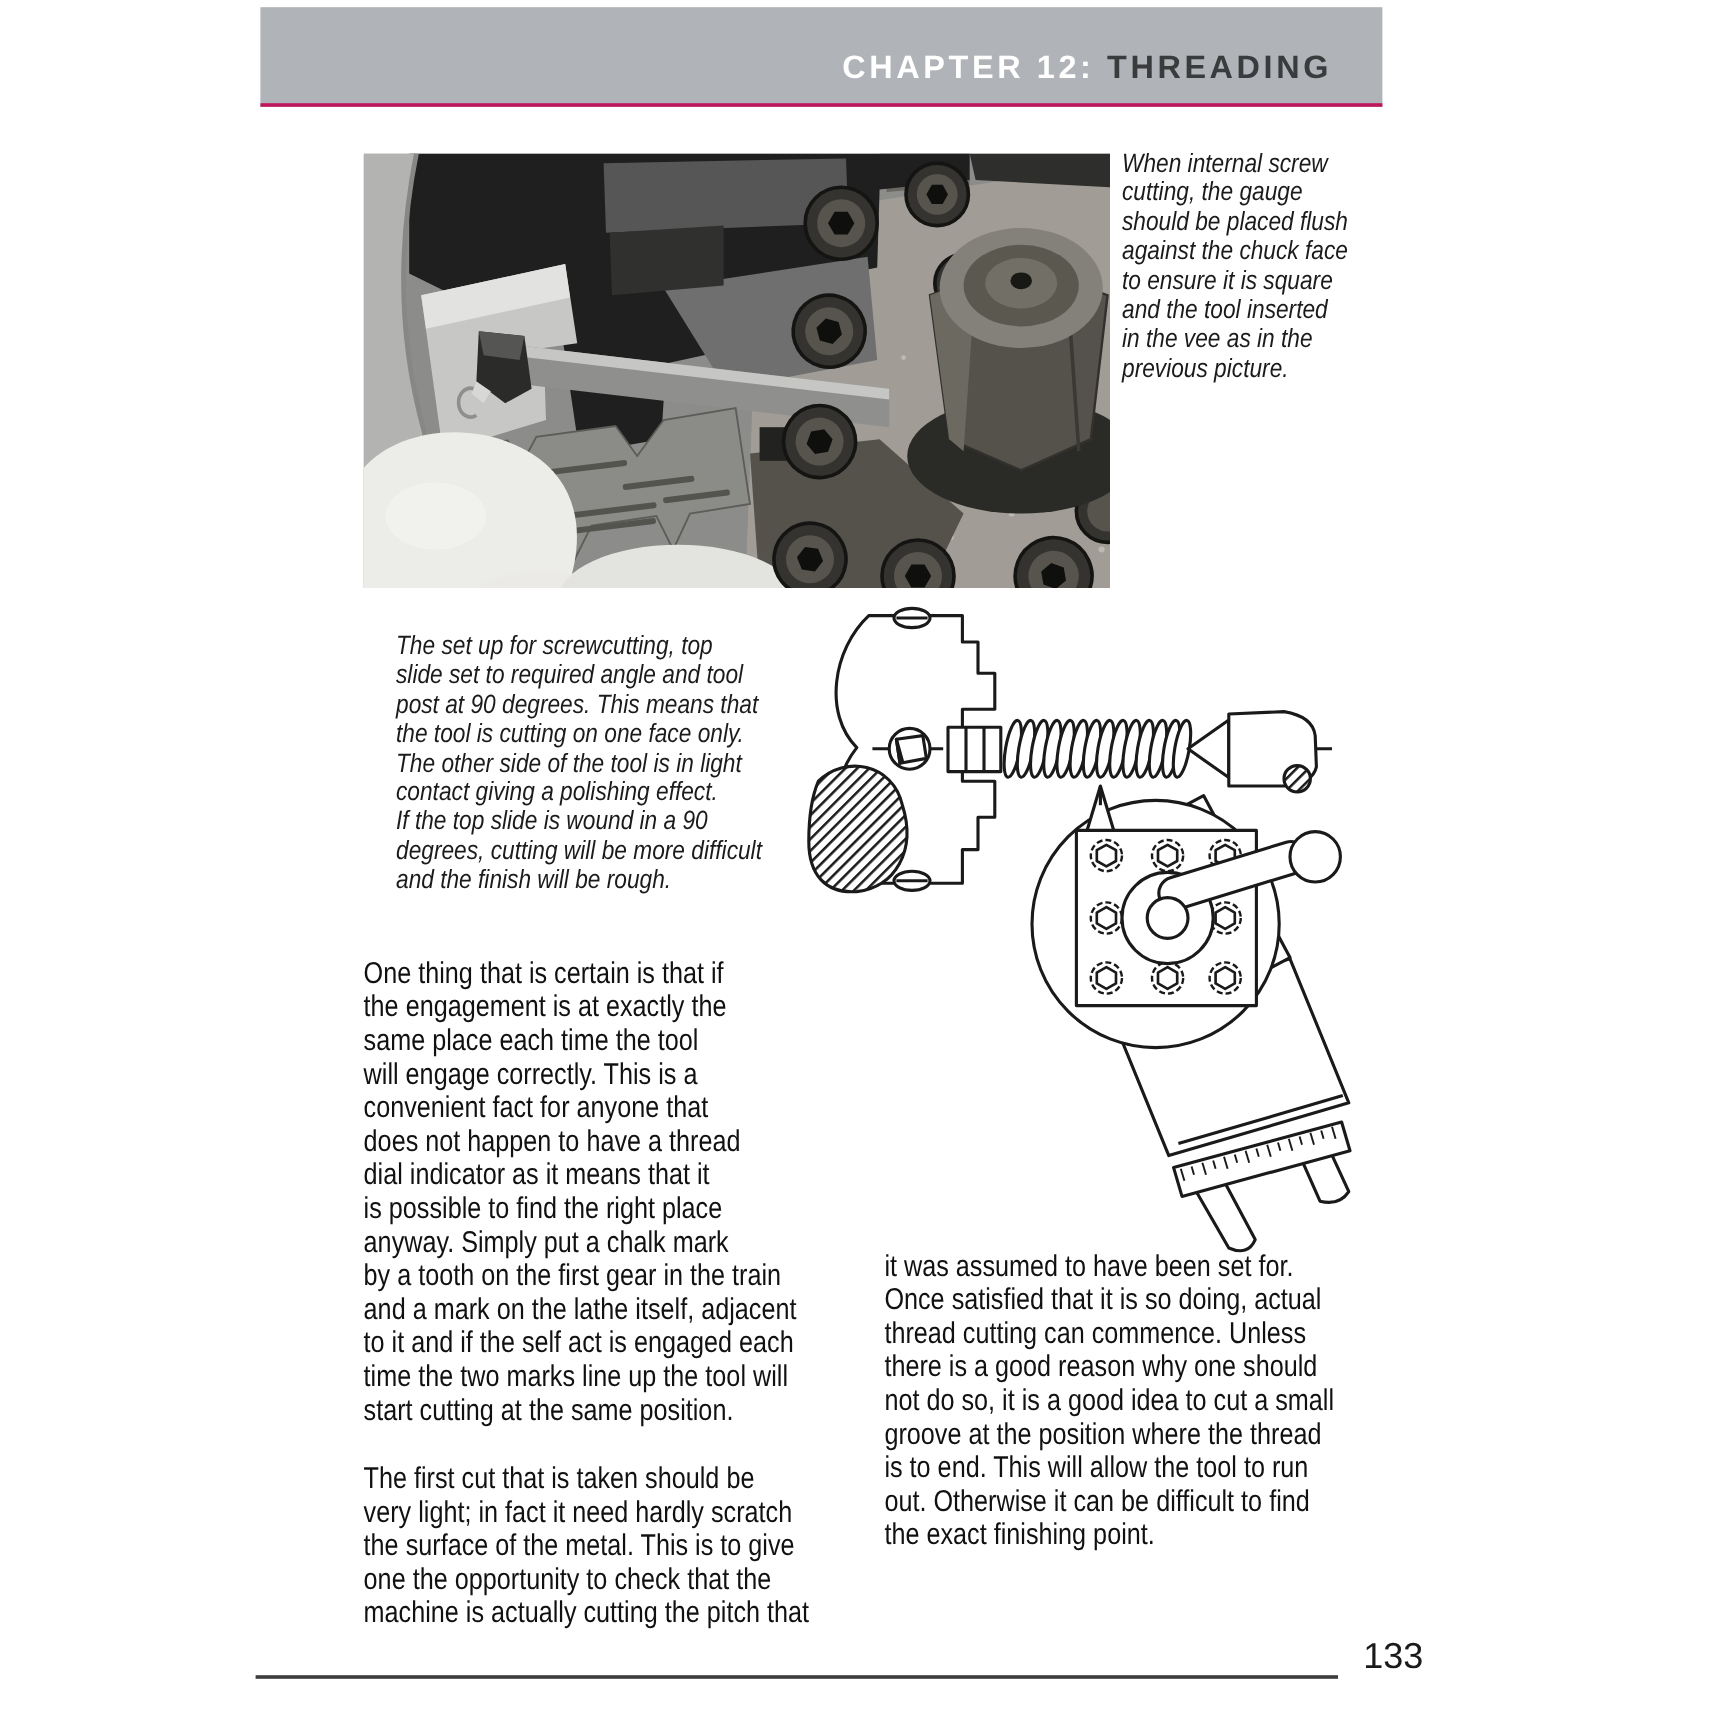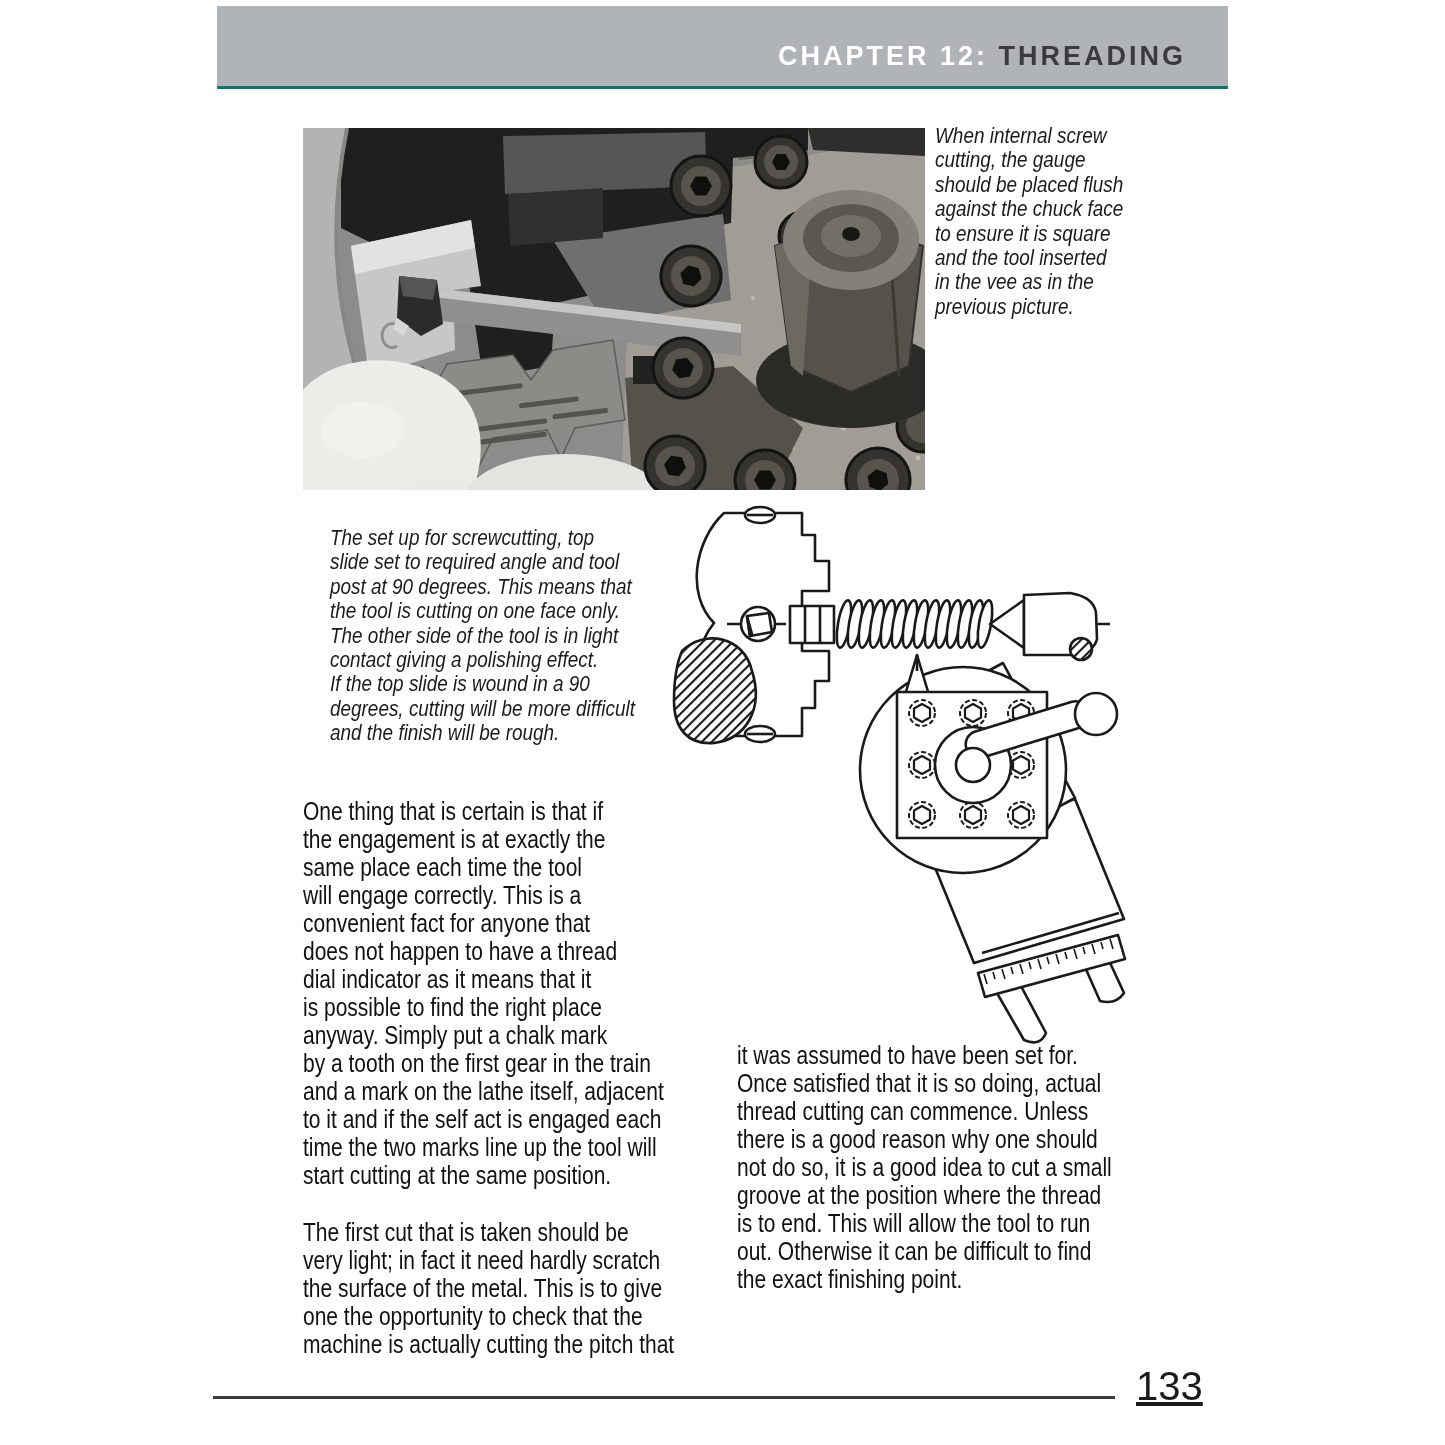--- a/index.html
+++ b/index.html
@@ -1,33 +1,33 @@
 <!DOCTYPE html>
 <html><head>
 <meta charset="utf-8">
 <style>
   html,body{margin:0;padding:0;background:#ffffff;}
   #page{position:relative;width:1445px;height:1445px;background:#ffffff;overflow:hidden;
         font-family:"Liberation Sans",sans-serif;color:#141414;}
   .abs{position:absolute;}
   
-  #header-bar{left:217px;top:6px;width:1011px;height:80px;background:#b0b3b7;
-              border-bottom:3px solid #0f766e;}
+  #header-bar{left:217px;top:6px;width:935px;height:80px;background:#b0b3b7;
+              border-bottom:3px solid #be185d;}
   #header-text{position:absolute;right:42px;bottom:14px;font-size:27px;font-weight:bold;
                letter-spacing:3px;white-space:nowrap;}
   #header-text .chap{color:#ffffff;}
   #header-text .ttl{color:#3a3b3d;}
   
   .body-text{font-size:25px;line-height:28px;white-space:pre-line;color:#111;
              transform:scaleX(.84);transform-origin:0 0;}
   .caption{font-size:22px;line-height:24.4px;font-style:italic;white-space:pre-line;color:#1b1b1b;
            transform:scaleX(.86);transform-origin:0 0;}
   
   #footer-rule{left:213px;top:1396px;width:902px;height:3px;background:#3d3d3d;}
-  #page-number{left:1136px;top:1364px;font-size:40px;color:#1a1a1a;text-decoration:underline;}
+  #page-number{left:1136px;top:1364px;font-size:30px;color:#1a1a1a;}
   svg{display:block;}
 </style>
 </head>
 <body>
 
 <div id="page">
 
   <div class="abs" id="header-bar" style="background: rgb(176, 179, 183);">
     <div id="header-text"><span class="chap">CHAPTER 12:</span><span class="ttl"> THREADING</span></div>
   </div>

